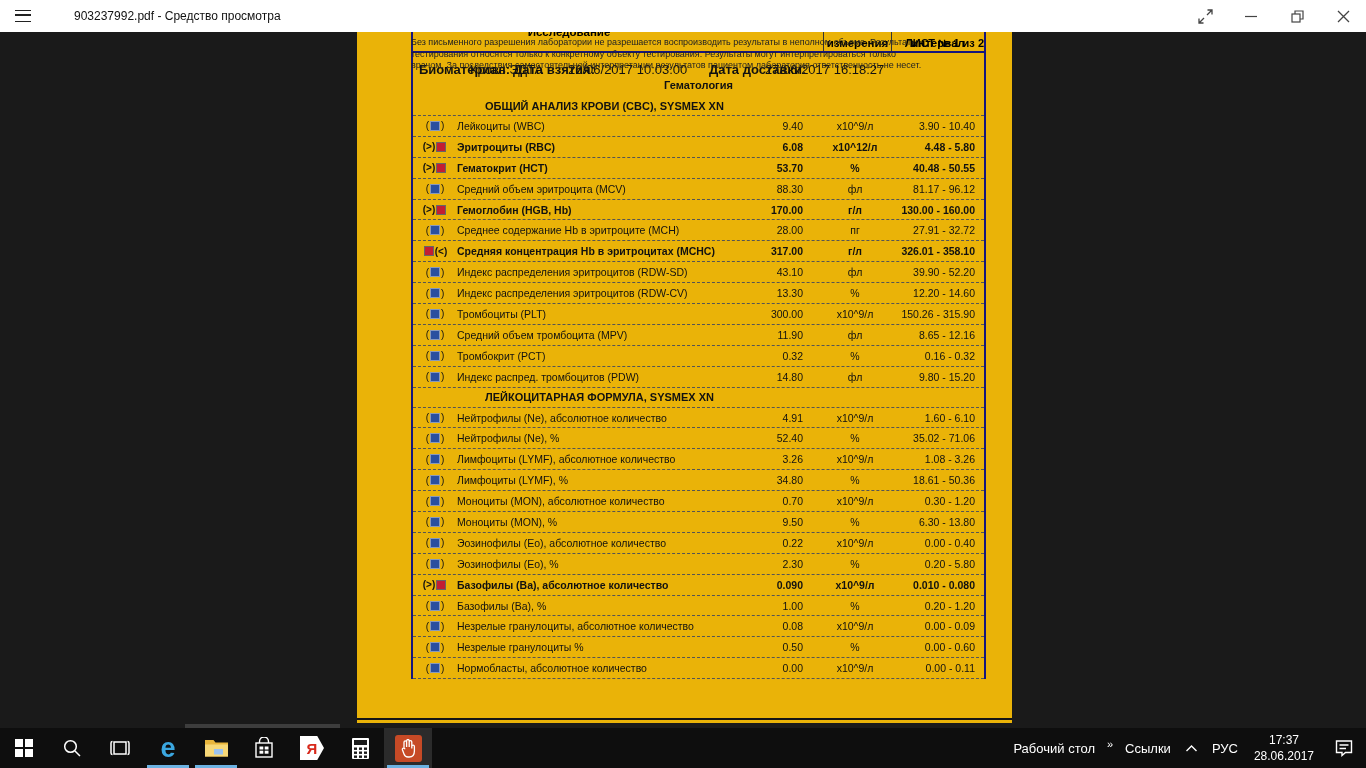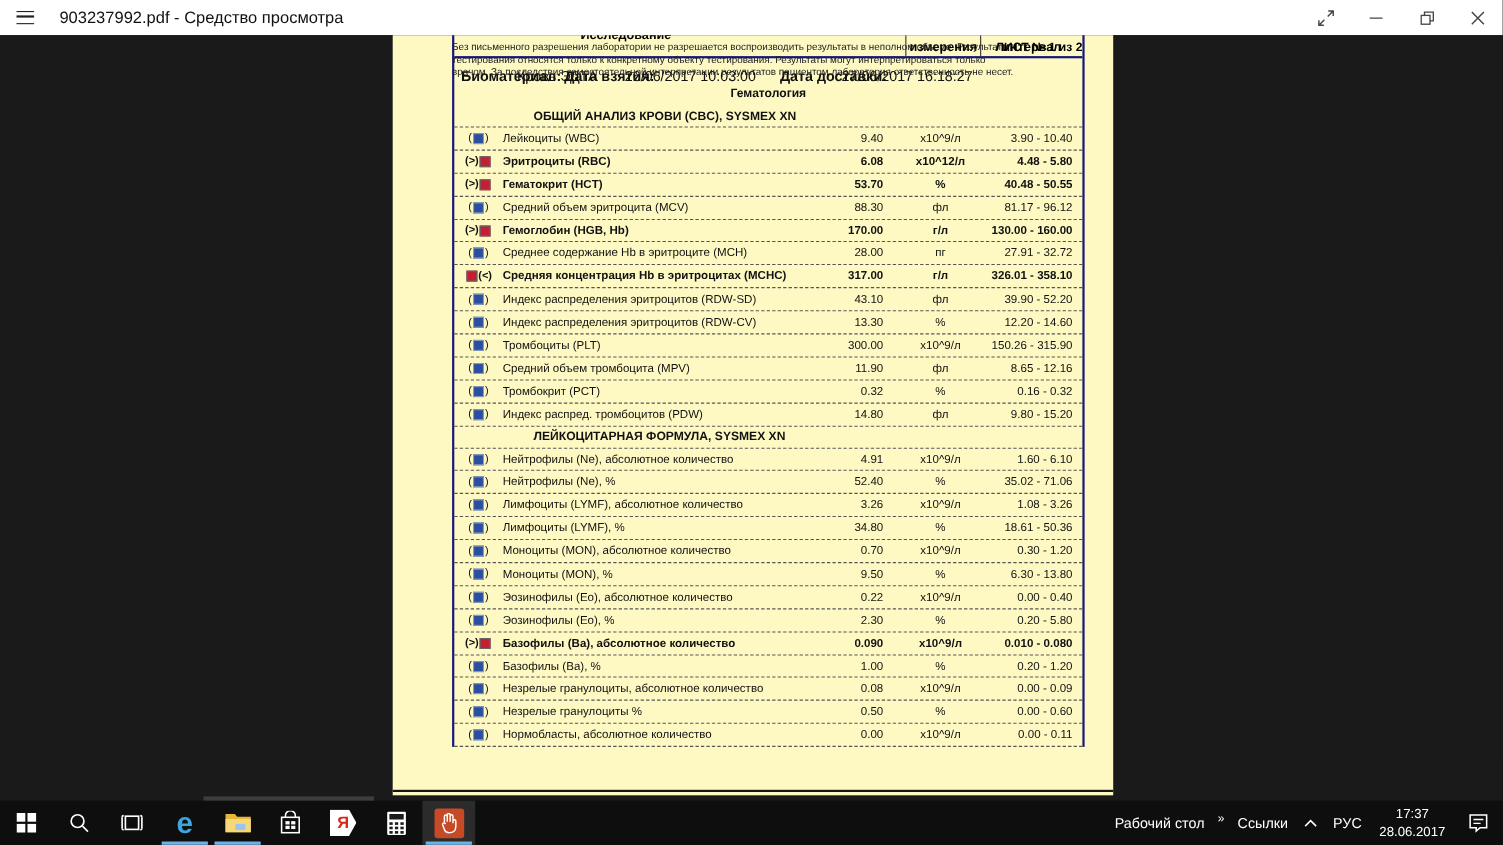--- a/index.html
+++ b/index.html
@@ -4,27 +4,27 @@
 <style>
   html,body{margin:0;padding:0;width:1366px;height:768px;overflow:hidden;
     font-family:"Liberation Sans",sans-serif;background:#191919;}
 
   
   .titlebar{position:absolute;left:0;top:0;width:1366px;height:32px;background:#ffffff;
     display:flex;align-items:center;color:#111;}
   .hamburger{width:46px;height:32px;display:flex;align-items:center;justify-content:center;cursor:pointer;}
   .hamburger .bars{width:16px;height:10px;border-top:1.6px solid #222;border-bottom:1.6px solid #222;position:relative;}
   .hamburger .bars::after{content:"";position:absolute;left:0;top:3.2px;width:16px;height:1.6px;background:#222;}
-  .tb-title{font-size:15px;margin-left:8px;white-space:nowrap;}
+  .tb-title{font-size:12px;margin-left:28px;white-space:nowrap;}
   .tb-spacer{flex:1;}
   .winbtn{width:46px;height:32px;display:flex;align-items:center;justify-content:center;}
 
   
   .viewer{position:absolute;left:0;top:32px;width:1366px;height:696px;background:#1a1a1a;}
-  .page{position:absolute;left:357px;top:0;width:655px;height:691px;background:#fef9c3;color:#111;}
+  .page{position:absolute;left:357px;top:0;width:655px;height:691px;background:#eab308;color:#111;}
   .tbl{position:absolute;left:54px;top:0;width:575px;border-left:2px solid #16167d;border-right:2px solid #16167d;box-sizing:border-box;}
 
   .thead{height:19px;display:flex;overflow:hidden;border-bottom:2px solid #16167d;
     font-weight:bold;font-size:11.5px;color:#000;}
   .thead .hc{box-sizing:border-box;display:flex;justify-content:center;}
   .hc-study{width:312px;}
   .hc-res{width:98px;border-left:1px solid #333;margin-top:28px;}
   .hc-unit{width:68px;border-left:1px solid #333;}
   .hc-int{flex:1;border-left:1px solid #333;}
   .clip-top{margin-top:-6px;}

